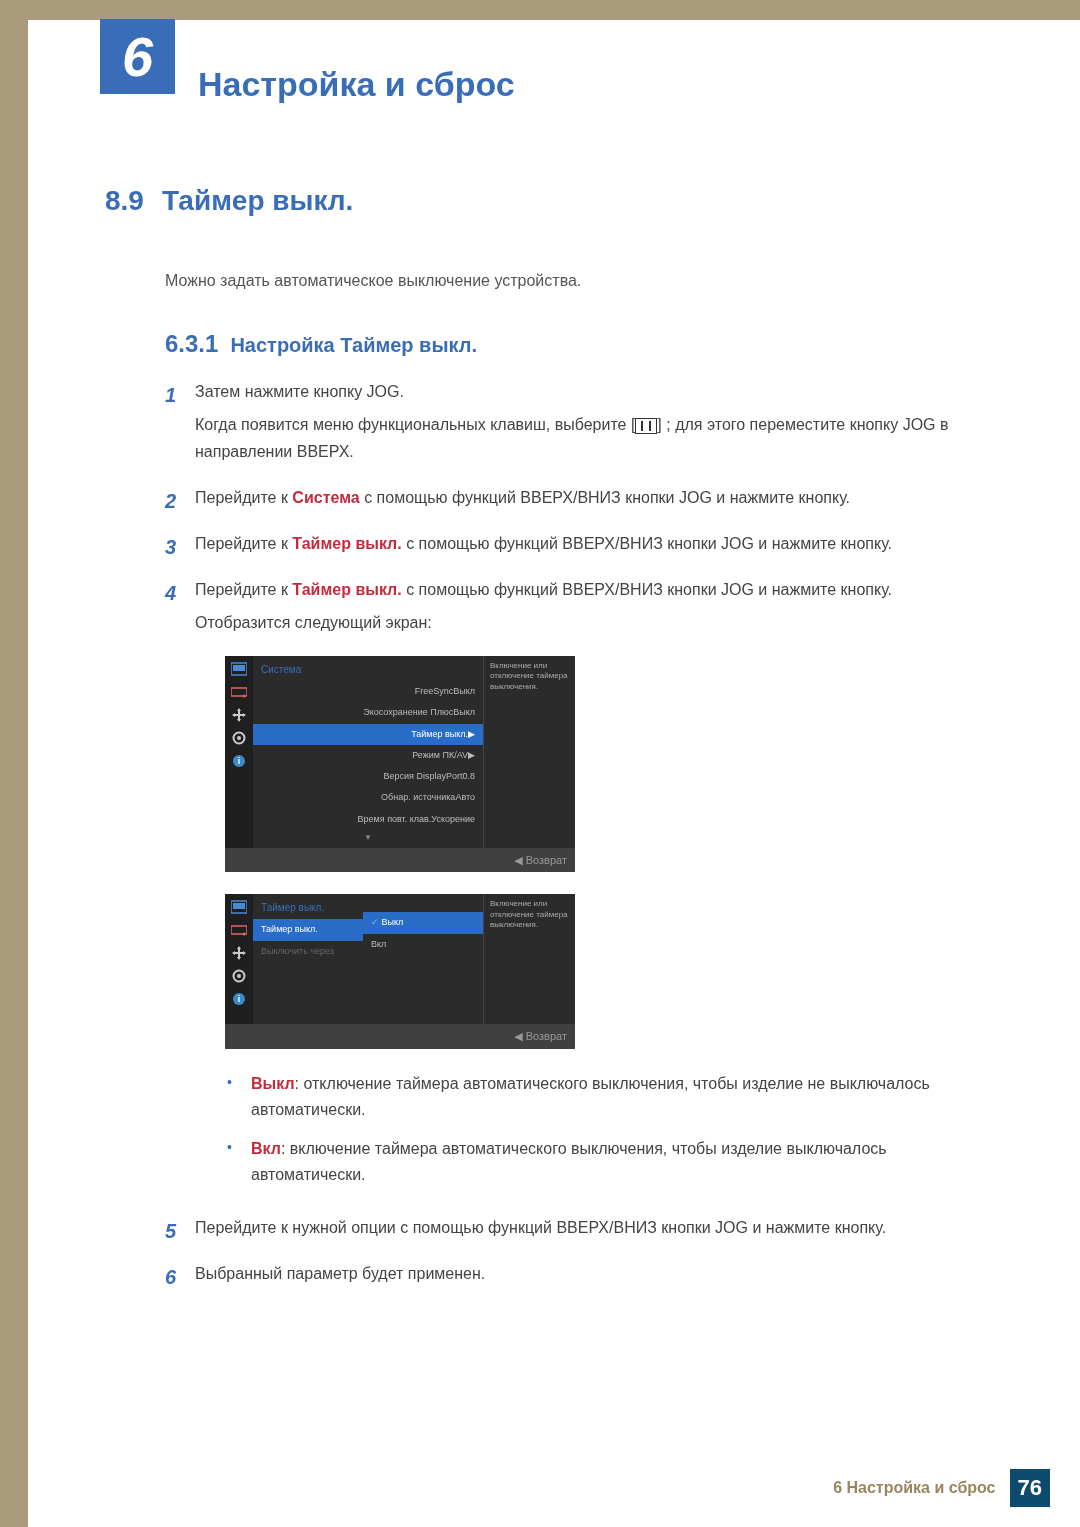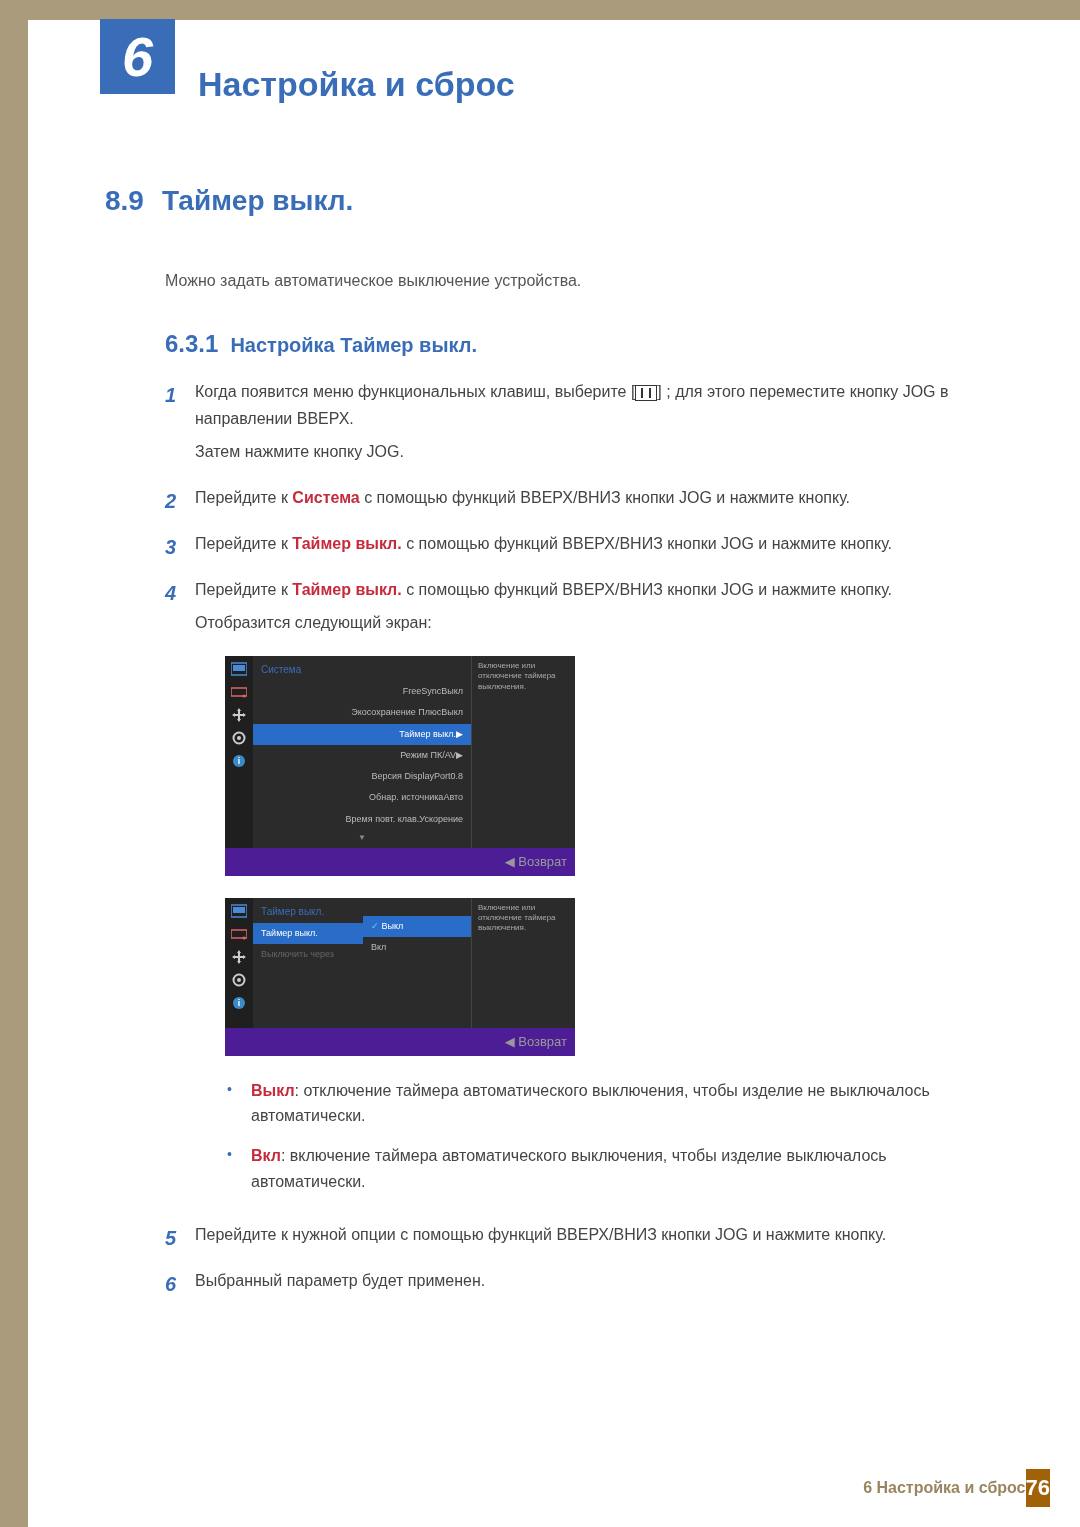--- a/index.html
+++ b/index.html
@@ -156,32 +156,32 @@
     padding: 3px 8px;
     font-size: 9px;
     color: #bbb;
   }
   .mrow.sel {
     background: #2a6dc8;
     color: #fff;
   }
   .mrow .arrow { font-size: 9px; }
   .osd-desc {
-    width: 104px;
+    width: 92px;
     padding: 5px 6px;
     font-size: 8px;
     color: #aaa;
     line-height: 1.3;
     border-left: 1px solid #444;
   }
   .osd-footer {
-    background: #4c1d95;
+    background: #404040;
     text-align: right;
     padding: 3px 8px;
-    font-size: 13px;
+    font-size: 11px;
     color: #999;
   }
   .osd-menu2 { flex: 1; display:flex; }
   .osd-col1 { width: 110px; }
   .osd-col2 { flex: 1; }
   .mrow2 {
     padding: 3px 8px;
     font-size: 9px;
     color: #bbb;
   }
@@ -205,32 +205,33 @@
     font-size: 14px;
   }
   .bul-text { flex: 1; }
   .bul-text .hl { color: #c62b3c; font-weight: bold; }
   .footer {
     position: absolute;
     bottom: 20px;
     right: 30px;
     display: flex;
     align-items: center;
+    gap: 14px;
   }
   .footer-label {
     color: #99865f;
     font-weight: bold;
     font-size: 16px;
   }
   .page-badge {
-    background: #a16207;
+    background: #0c4a6e;
     color: #fff;
     font-size: 22px;
     font-weight: bold;
-    padding: 6px 0;
+    padding: 6px 8px;
   }
   .divider-arrow {
     text-align: center;
     color: #888;
     font-size: 8px;
     padding: 1px 0 3px;
   }
 </style>
 </head>
 <body>
@@ -252,22 +253,22 @@
 
   <div class="subsection">
     <span class="subsection-num">6.3.1</span><span class="subsection-hd">Настройка Таймер выкл.</span>
   </div>
 
   <div class="steps">
 
     <div class="step">
       <div class="step-num">1</div>
       <div class="step-text">
+        <p>Затем нажмите кнопку JOG.</p>
         <p><span>Когда появится меню функциональных клавиш, выберите [</span><span class="menu-icon"></span><span>] ; для этого переместите кнопку JOG в направлении ВВЕРХ.</span></p>
-        <p>Затем нажмите кнопку JOG.</p>
       </div>
     </div>
 
     <div class="step">
       <div class="step-num">2</div>
       <div class="step-text">
         <span>Перейдите к </span><span class="hl">Система</span><span> с помощью функций ВВЕРХ/ВНИЗ кнопки JOG и нажмите кнопку.</span>
       </div>
     </div>
 

